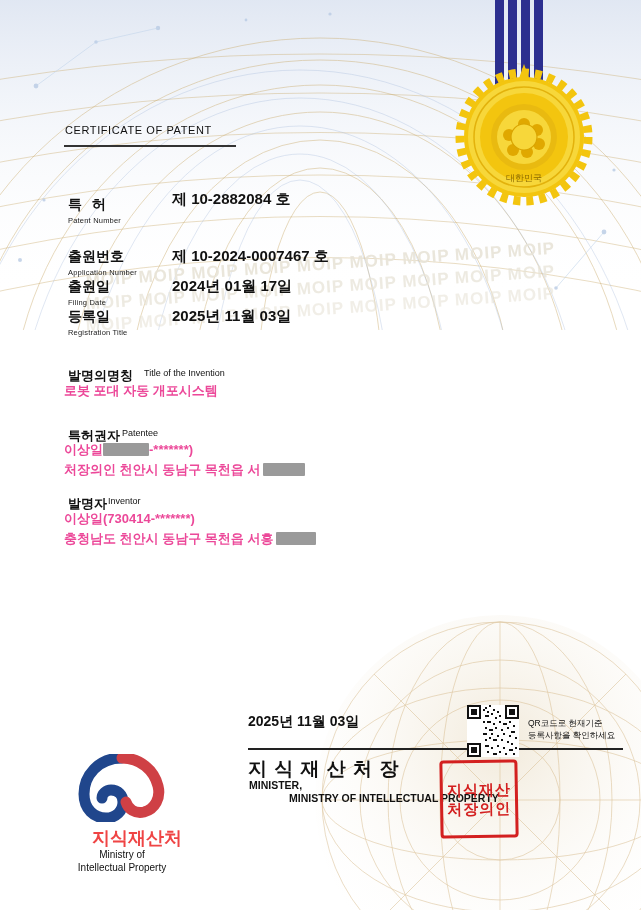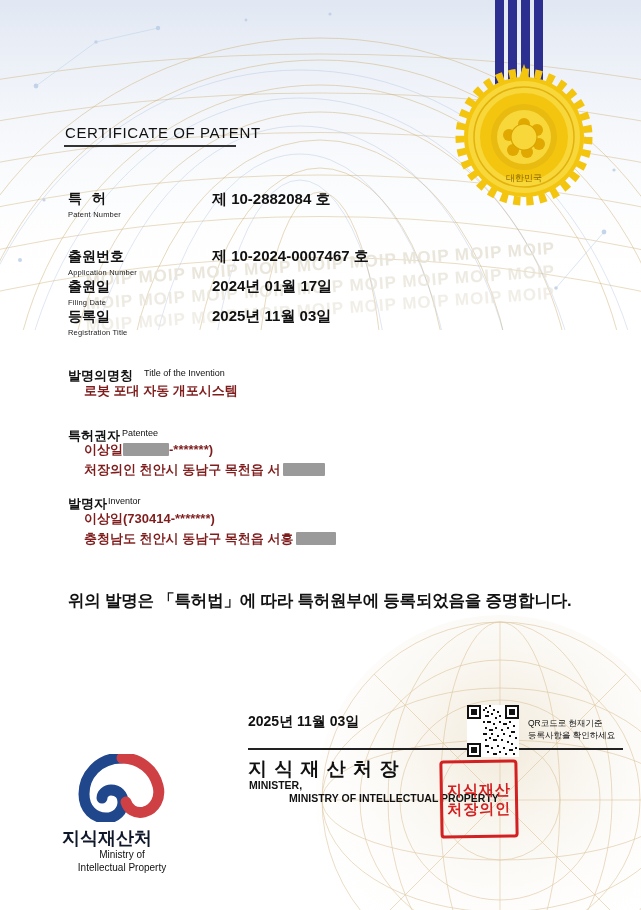--- a/index.html
+++ b/index.html
@@ -39,34 +39,34 @@
 
   
   .content{position:absolute;inset:0;z-index:4;}
 
   .title-ko{
     position:absolute;left:64px;top:82px;
     font-size:38px;font-weight:bold;letter-spacing:2px;color:#111;
   }
   .title-en{
     position:absolute;left:65px;top:124px;
-    font-size:15px;letter-spacing:.6px;color:#111;
+    font-size:11px;letter-spacing:.6px;color:#111;
   }
   .title-rule{
     position:absolute;left:64px;top:145px;width:172px;height:2px;background:#333;
   }
 
   .row{position:absolute;left:68px;}
   .lbl-ko{font-size:14px;font-weight:bold;letter-spacing:3px;color:#111;}
   .lbl-en{font-size:7.5px;color:#222;letter-spacing:.2px;margin-top:2px;}
-  .val{position:absolute;font-size:15px;font-weight:bold;color:#111;margin-left:40px;}
+  .val{position:absolute;font-size:15px;font-weight:bold;color:#111;}
 
   .sec-label{position:absolute;left:68px;font-size:13px;font-weight:bold;color:#111;text-align:center;}
   .sec-label-en{position:absolute;font-size:9px;color:#111;}
-  .sec-val{position:absolute;left:84px;font-size:13px;font-weight:bold;color:#7f1d1d;}
+  .sec-val{position:absolute;left:64px;font-size:13px;font-weight:bold;color:#ec4899;}
 
   .redact{
     display:inline-block;height:13px;vertical-align:-2px;
     background:#9a9a9a;border-radius:1px;
   }
 
   .statement-ko{
     position:absolute;left:68px;top:590px;
     font-size:16.5px;font-weight:bold;letter-spacing:-.2px;color:#111;
   }
@@ -97,21 +97,21 @@
     position:absolute;left:440px;top:760px;width:72px;height:72px;
     border:3px solid #d32020;border-radius:4px;
     color:#d32020;font-weight:bold;
     display:flex;align-items:center;justify-content:center;
     text-align:center;line-height:19px;font-size:15px;letter-spacing:1px;
     transform:rotate(-1deg);
   }
 
   
   .gov-emblem{position:absolute;left:78px;top:754px;width:88px;height:68px;}
-  .gov-ko{position:absolute;left:62px;top:826px;width:120px;text-align:left;font-size:18px;font-weight:bold;color:#0f172a;}
+  .gov-ko{position:absolute;left:62px;top:826px;width:120px;text-align:right;font-size:18px;font-weight:bold;color:#ef4444;}
   .gov-en1{position:absolute;left:52px;top:849px;width:140px;text-align:center;font-size:10px;color:#111;}
   .gov-en2{position:absolute;left:42px;top:862px;width:160px;text-align:center;font-size:10px;color:#111;}
 </style>
 </head>
 <body>
 
 <div class="page">
 
   <div class="bg">
     <svg width="641" height="910" viewBox="0 0 641 910">
@@ -243,21 +243,21 @@
         <text x="75" y="119" text-anchor="middle" font-size="9" fill="#8a6a00" font-family="DejaVu Sans, sans-serif">대한민국</text>
       </g>
     </svg>
   </div>
 
   <div class="content">
 
     <div class="title-en">CERTIFICATE OF PATENT</div>
     <div class="title-rule"></div>
 
-    <div class="row" style="top:190px">
+    <div class="row" style="top:196px">
       <div class="lbl-ko">특 허</div>
       <div class="lbl-en">Patent Number</div>
     </div>
     <div class="val" style="left:172px;top:190px">제 10-2882084 호</div>
 
     <div class="row" style="top:248px">
       <div class="lbl-ko" style="letter-spacing:0">출원번호</div>
       <div class="lbl-en">Application Number</div>
     </div>
     <div class="val" style="left:172px;top:247px">제 10-2024-0007467 호</div>
@@ -287,21 +287,20 @@
       <span>처장의인 천안시 동남구 목천읍 서</span><span class="redact" style="width:42px;margin-left:3px"></span>
     </div>
 
     <div class="sec-label" style="top:495px">발명자</div>
     <div class="sec-label-en" style="left:108px;top:496px">Inventor</div>
     <div class="sec-val" style="top:510px">이상일(730414-*******)</div>
     <div class="sec-val" style="top:530px">
       <span>충청남도 천안시 동남구 목천읍 서흥</span><span class="redact" style="width:40px;margin-left:3px"></span>
     </div>
 
-    <div class="statement-ko">위의 발명은 「특허법」에 따라 특허원부에 등록되었음을 증명합니다.</div>
 
     <div class="date-line">2025년 11월 03일</div>
     <div class="sig-rule"></div>
     <div class="minister-ko">지 식 재 산 처 장</div>
     <div class="minister-en1">MINISTER,</div>
     <div class="minister-en2">MINISTRY OF INTELLECTUAL PROPERTY</div>
 
     <div class="stamp">
       <span>지식재산<br>처장의인</span>
     </div>

